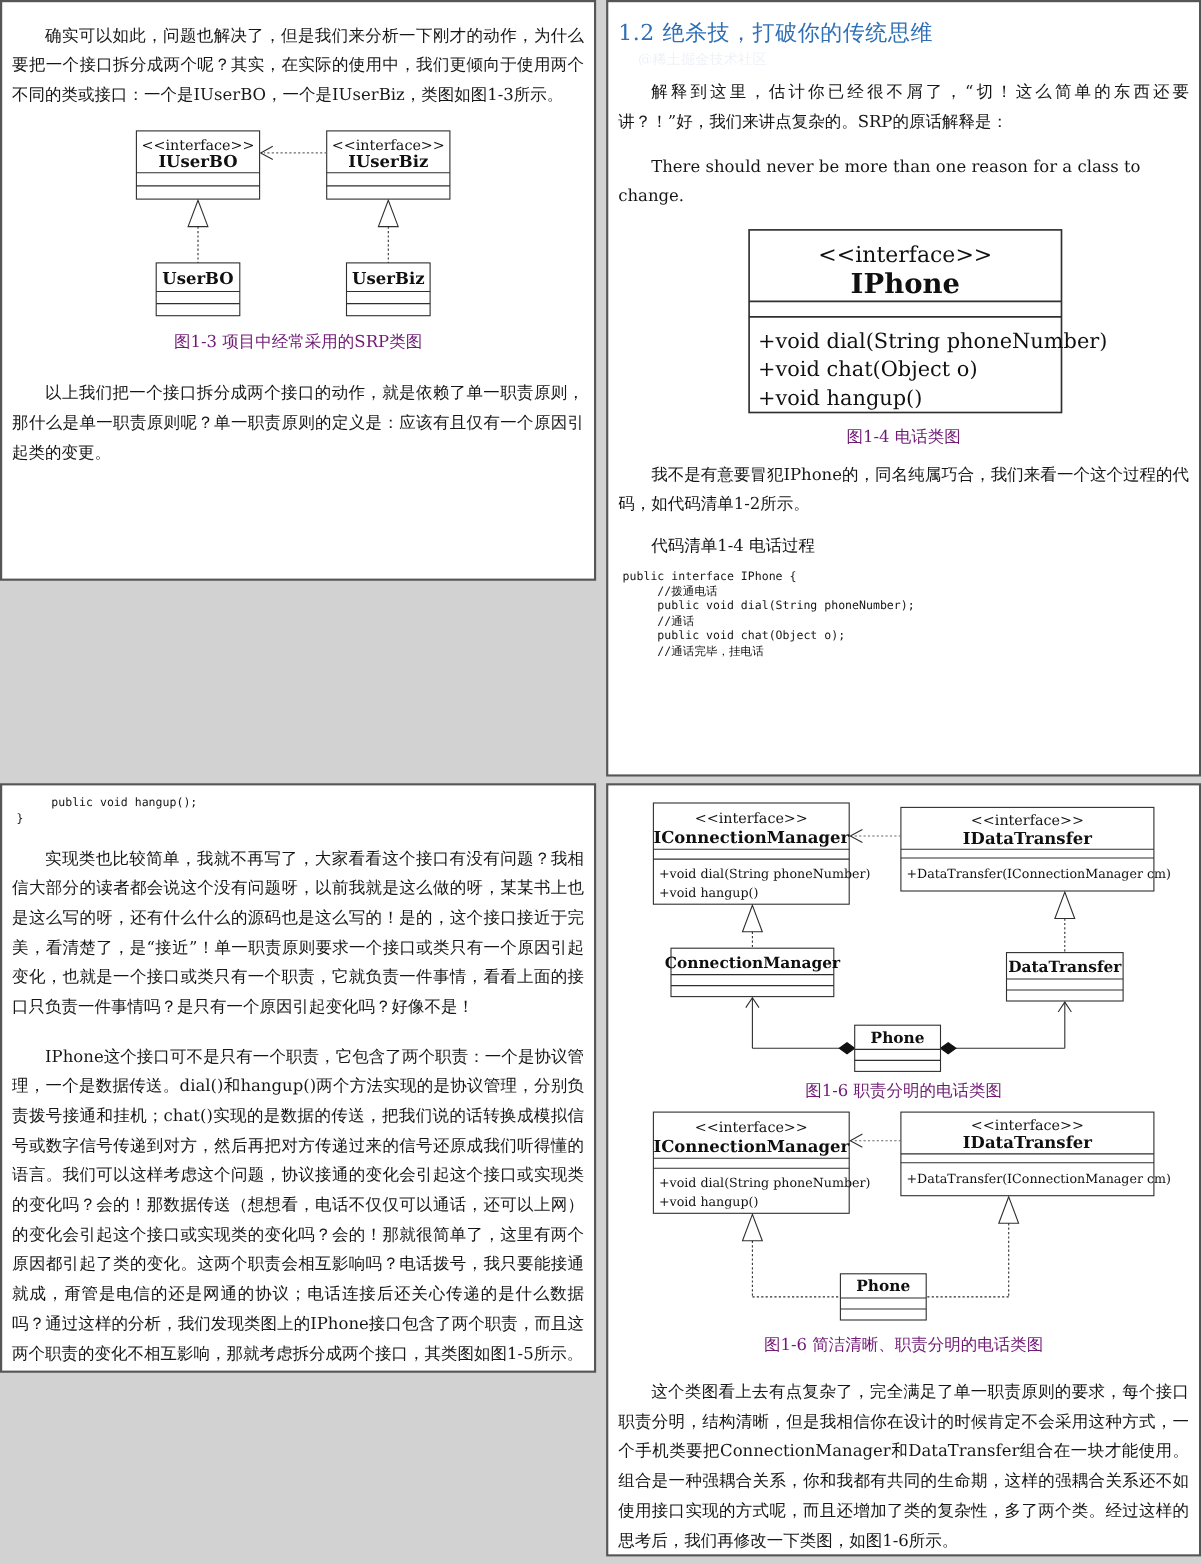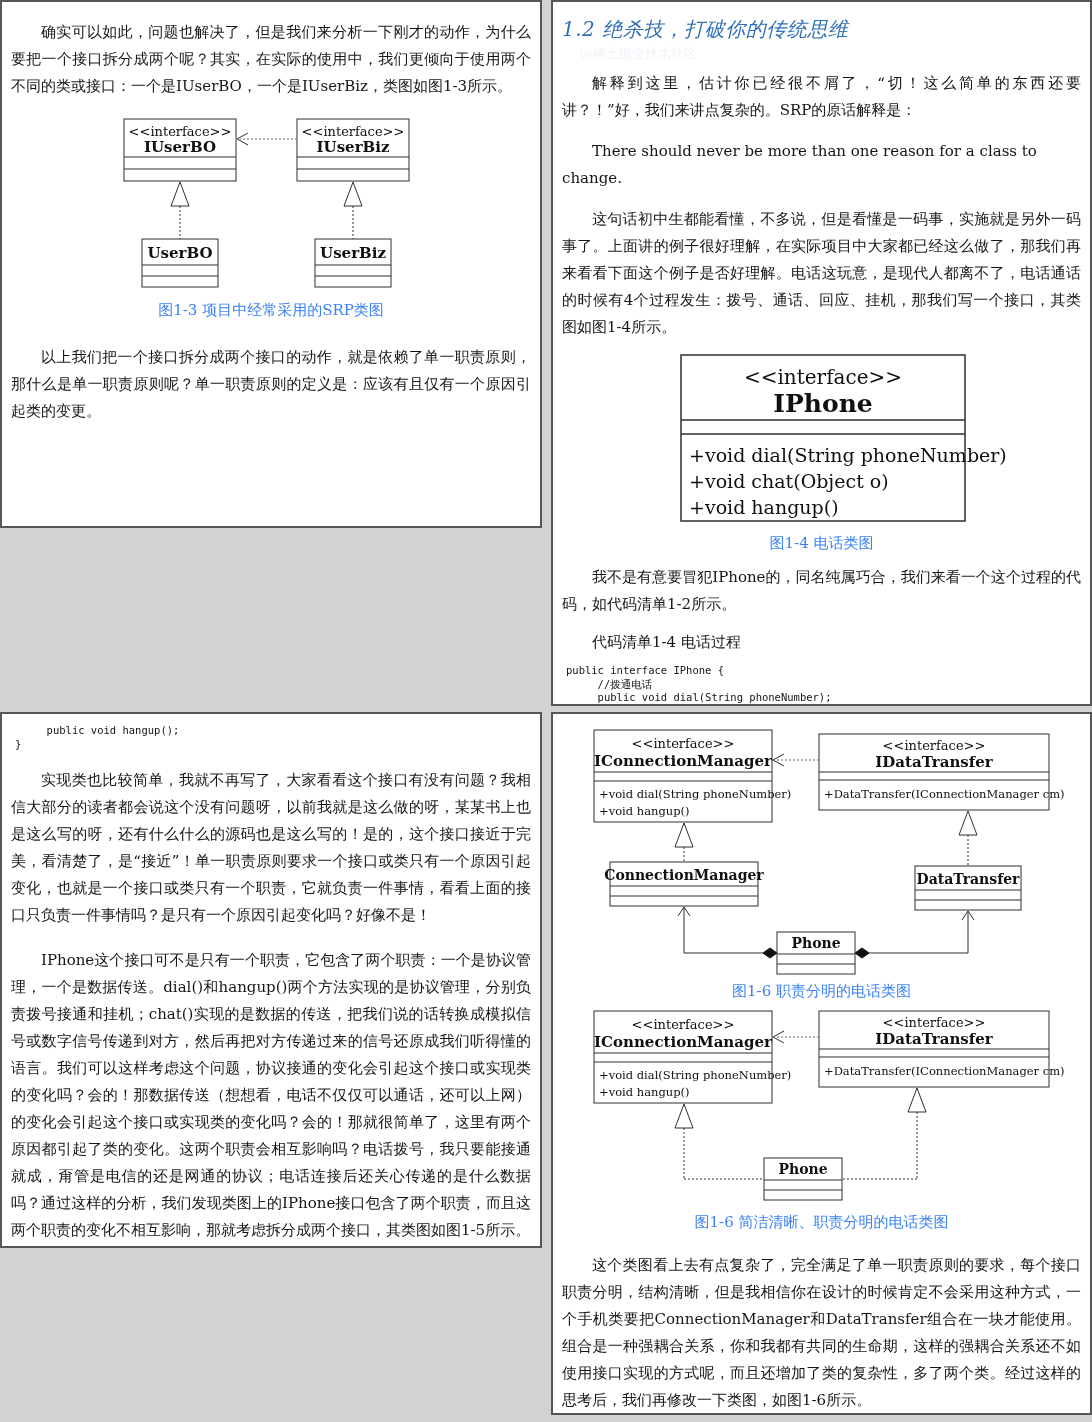--- a/index.html
+++ b/index.html
@@ -20,24 +20,24 @@
   .inner { padding:6px 9px 0 9px; position:relative; }
 
   p.body {
     font-size:15px; line-height:27px; text-align:justify;
     text-indent:2em; margin:11px 0; color:#161616;
   }
   .quote {
     font-size:15px; line-height:27px; text-indent:2em; margin:14px 0;
   }
   .listing-label { font-size:15px; line-height:24px; text-indent:2em; margin:12px 0 4px 0; }
-  .caption { text-align:center; font-size:15px; margin:4px 0 8px 0; color:#3b82f6; }
+  .caption { text-align:center; font-size:15px; margin:4px 0 8px 0; color:#701a75; }
   h2.heading {
     font-size:20px; font-weight:normal; color:#2e6fb6;
-    margin:8px 0 2px 0; letter-spacing:0.5px;font-style:italic;
+    margin:8px 0 2px 0; letter-spacing:0.5px;
   }
   .heading-ghost {
     height:14px; margin:0 0 6px 18px; font-size:13px;
     color:#7d9cc4; opacity:0.13; overflow:hidden;
   }
   pre.code {
     font-family:"DejaVu Sans Mono", monospace;
     font-size:10.5px; line-height:13.5px; margin:10px 0 0 4px; color:#141414;
     white-space:pre;
   }
@@ -115,21 +115,20 @@
   </div>
 </div>
 
 <div class="panel" id="panel-tr">
   <div class="inner">
     <h2 class="heading">1.2 绝杀技，打破你的传统思维</h2>
     <div class="heading-ghost">@稀土掘金技术社区</div>
 
     <p class="body">解释到这里，估计你已经很不屑了，“切！这么简单的东西还要讲？！”好，我们来讲点复杂的。SRP的原话解释是：</p>
     <p class="quote">There should never be more than one reason for a class to change.</p>
-    <p class="body">这句话初中生都能看懂，不多说，但是看懂是一码事，实施就是另外一码事了。上面讲的例子很好理解，在实际项目中大家都已经这么做了，那我们再来看看下面这个例子是否好理解。电话这玩意，是现代人都离不了，电话通话的时候有4个过程发生：拨号、通话、回应、挂机，那我们写一个接口，其类图如图1-4所示。</p>
 
     <div class="diagram">
       <svg width="522" height="172" viewBox="0 0 522 172">
         <g>
           <rect x="119" y="3" width="284" height="166" fill="#fff" stroke="#2f2f2f" stroke-width="1.5"></rect>
           <line x1="119" y1="68" x2="403" y2="68" stroke="#2f2f2f" stroke-width="1.5"></line>
           <line x1="119" y1="82" x2="403" y2="82" stroke="#2f2f2f" stroke-width="1.5"></line>
           <text class="uml-stereo-lg" x="261" y="32" text-anchor="middle">&lt;&lt;interface&gt;&gt;</text>
           <text class="uml-name-lg" x="261" y="60" text-anchor="middle">IPhone</text>
           <text class="uml-method-lg" x="127" y="110">+void dial(String phoneNumber)</text>

